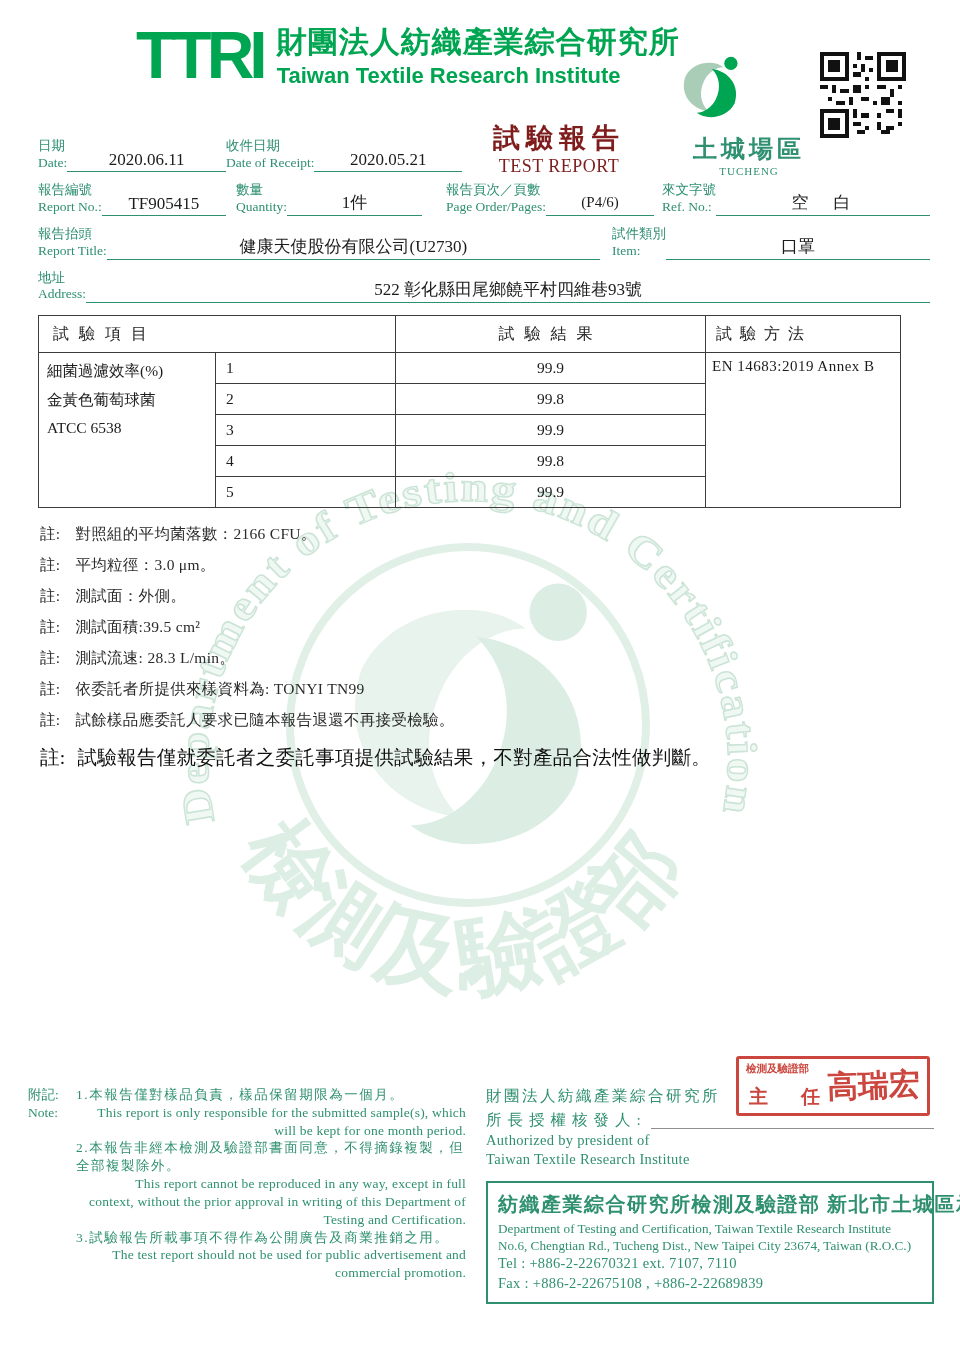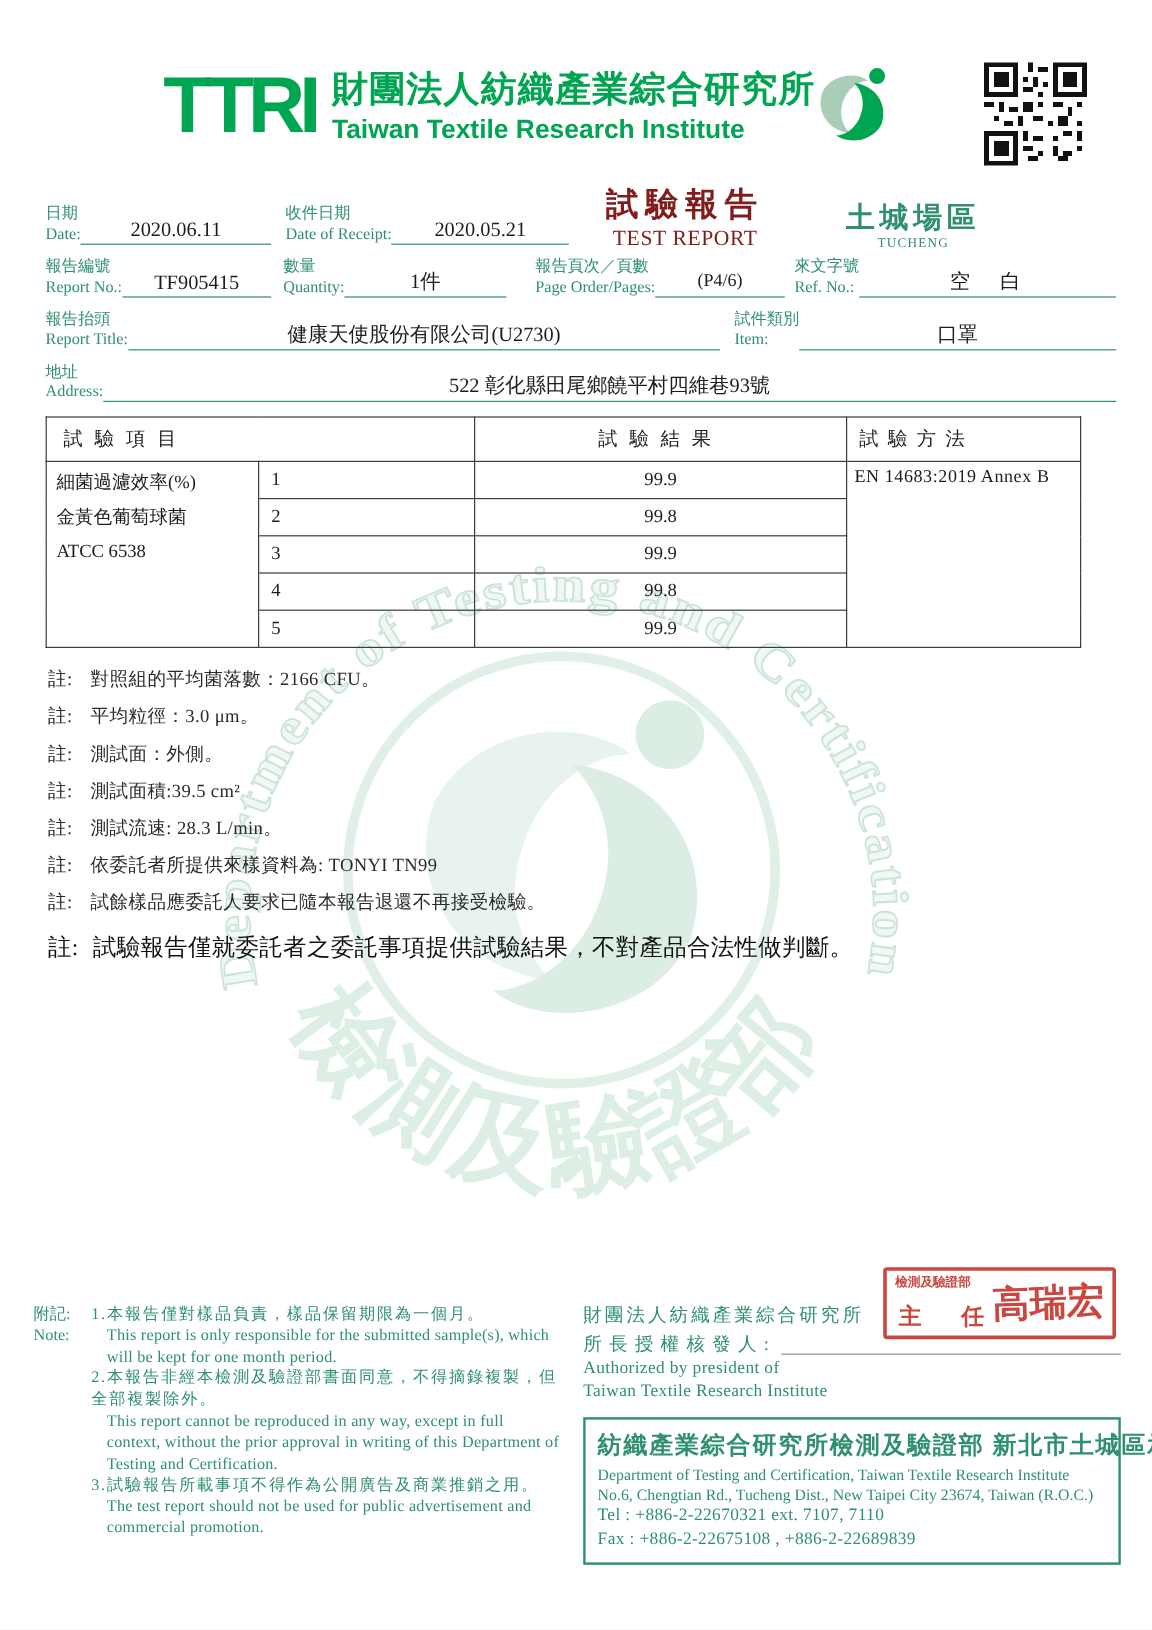--- a/index.html
+++ b/index.html
@@ -1,41 +1,41 @@
 <!DOCTYPE html>
 <html><head>
 <meta charset="utf-8">
 <style>
   html,body{margin:0;padding:0;background:#ececec;}
   .page{width:960px;height:1358px;margin:0 auto;background:#ffffff;position:relative;overflow:hidden;
         font-family:"Liberation Serif","DejaVu Serif",serif;color:#1c1c1c;}
   .content{position:relative;z-index:1;}
 
   
-  .hdr{position:relative;height:92px;padding-top:54px;}
+  .hdr{position:relative;height:92px;padding-top:22px;}
   .brand{display:flex;align-items:center;margin-left:136px;width:530px;}
   .ttri{font-family:"Liberation Sans","DejaVu Sans",sans-serif;font-weight:bold;font-size:66px;
         color:#00a551;letter-spacing:-5px;line-height:.85;}
   .inst{margin-left:14px;}
   .inst-zh{font-size:30px;color:#00a551;font-weight:bold;letter-spacing:1px;white-space:nowrap;}
   .inst-en{font-family:"Liberation Sans","DejaVu Sans",sans-serif;font-size:22px;color:#00a551;
            font-weight:bold;white-space:nowrap;}
   .brand-mark{position:absolute;left:672px;top:50px;width:76px;height:80px;}
   .qr{position:absolute;left:820px;top:52px;width:86px;height:86px;}
 
   
   .meta{margin:6px 30px 0 38px;}
   .mrow{display:flex;align-items:flex-end;margin-bottom:10px;}
   .field{display:flex;align-items:flex-end;}
   .lbl{color:#2e8f72;font-size:13.5px;line-height:1.25;white-space:nowrap;}
   .val{border-bottom:1.5px solid #2e8f72;font-size:17px;padding:0 6px 1px;white-space:nowrap;
        color:#1c1c1c;min-height:20px;}
   .val.c{text-align:center;} .val.l{text-align:center;}
   .w-date{width:188px;}  .w-date .val{flex:1;}
-  .w-rec{width:236px;margin-left:12px;} .w-rec .val{flex:1;}
+  .w-rec{width:236px;margin-left:0;} .w-rec .val{flex:1;}
   .title-block{width:178px;text-align:center;color:#7f1d1d;margin-left:8px;margin-bottom:-5px;}
   .t-zh{font-size:27px;font-weight:bold;letter-spacing:6px;}
   .t-en{font-size:18px;letter-spacing:.5px;}
   .site-block{width:162px;text-align:center;color:#2e9070;margin-left:20px;margin-bottom:-5px;}
   .s-zh{font-size:24px;font-weight:bold;letter-spacing:4px;}
   .s-en{font-size:11px;letter-spacing:1px;}
   .w-rno{width:188px;} .w-rno .val{flex:1;}
   .w-qty{width:186px;margin-left:10px;} .w-qty .val{flex:1;}
   .w-pg{width:208px;margin-left:24px;} .w-pg .val{flex:1;font-size:15px;}
   .w-ref{flex:1;margin-left:8px;} .w-ref .val{flex:1;letter-spacing:4px;}
@@ -69,21 +69,21 @@
          letter-spacing:2px;font-family:"Liberation Serif","DejaVu Serif",serif;}
   .wm-zh{font-size:86px;font-weight:bold;fill:#ddeee4;letter-spacing:6px;}
   .wm-leaf-l{fill:#e7f3ec;} .wm-leaf-r{fill:#dceee3;}
 
   
   .f-left{position:absolute;left:28px;top:1086px;width:438px;color:#2f9070;font-size:13.5px;
           line-height:1.32;z-index:1;}
   .fl-row{display:flex;}
   .fl-lbl{width:48px;flex:none;}
   .fl-zh{letter-spacing:1.5px;}
-  .fl-en{padding-left:13px;letter-spacing:.2px;}
+  .fl-en{padding-left:13px;letter-spacing:.2px;text-align:right;}
 
   
   .f-right{position:absolute;left:486px;top:1086px;width:448px;color:#2f9070;z-index:1;}
   .rf-zh1{font-size:15.5px;letter-spacing:2.5px;}
   .rf-auth{display:flex;align-items:flex-end;margin-top:3px;}
   .rf-zh2{font-size:15.5px;letter-spacing:6px;white-space:nowrap;}
   .rf-line{flex:1;border-bottom:1.2px solid #8f8f8f;height:2px;margin:0 0 2px 4px;}
   .rf-en{font-size:14.5px;letter-spacing:.3px;line-height:1.28;}
   .stamp{position:absolute;left:250px;top:-30px;width:194px;height:60px;border:3px solid #cb463e;
          border-radius:3px;display:flex;align-items:center;color:#cb463e;padding:3px 7px;

